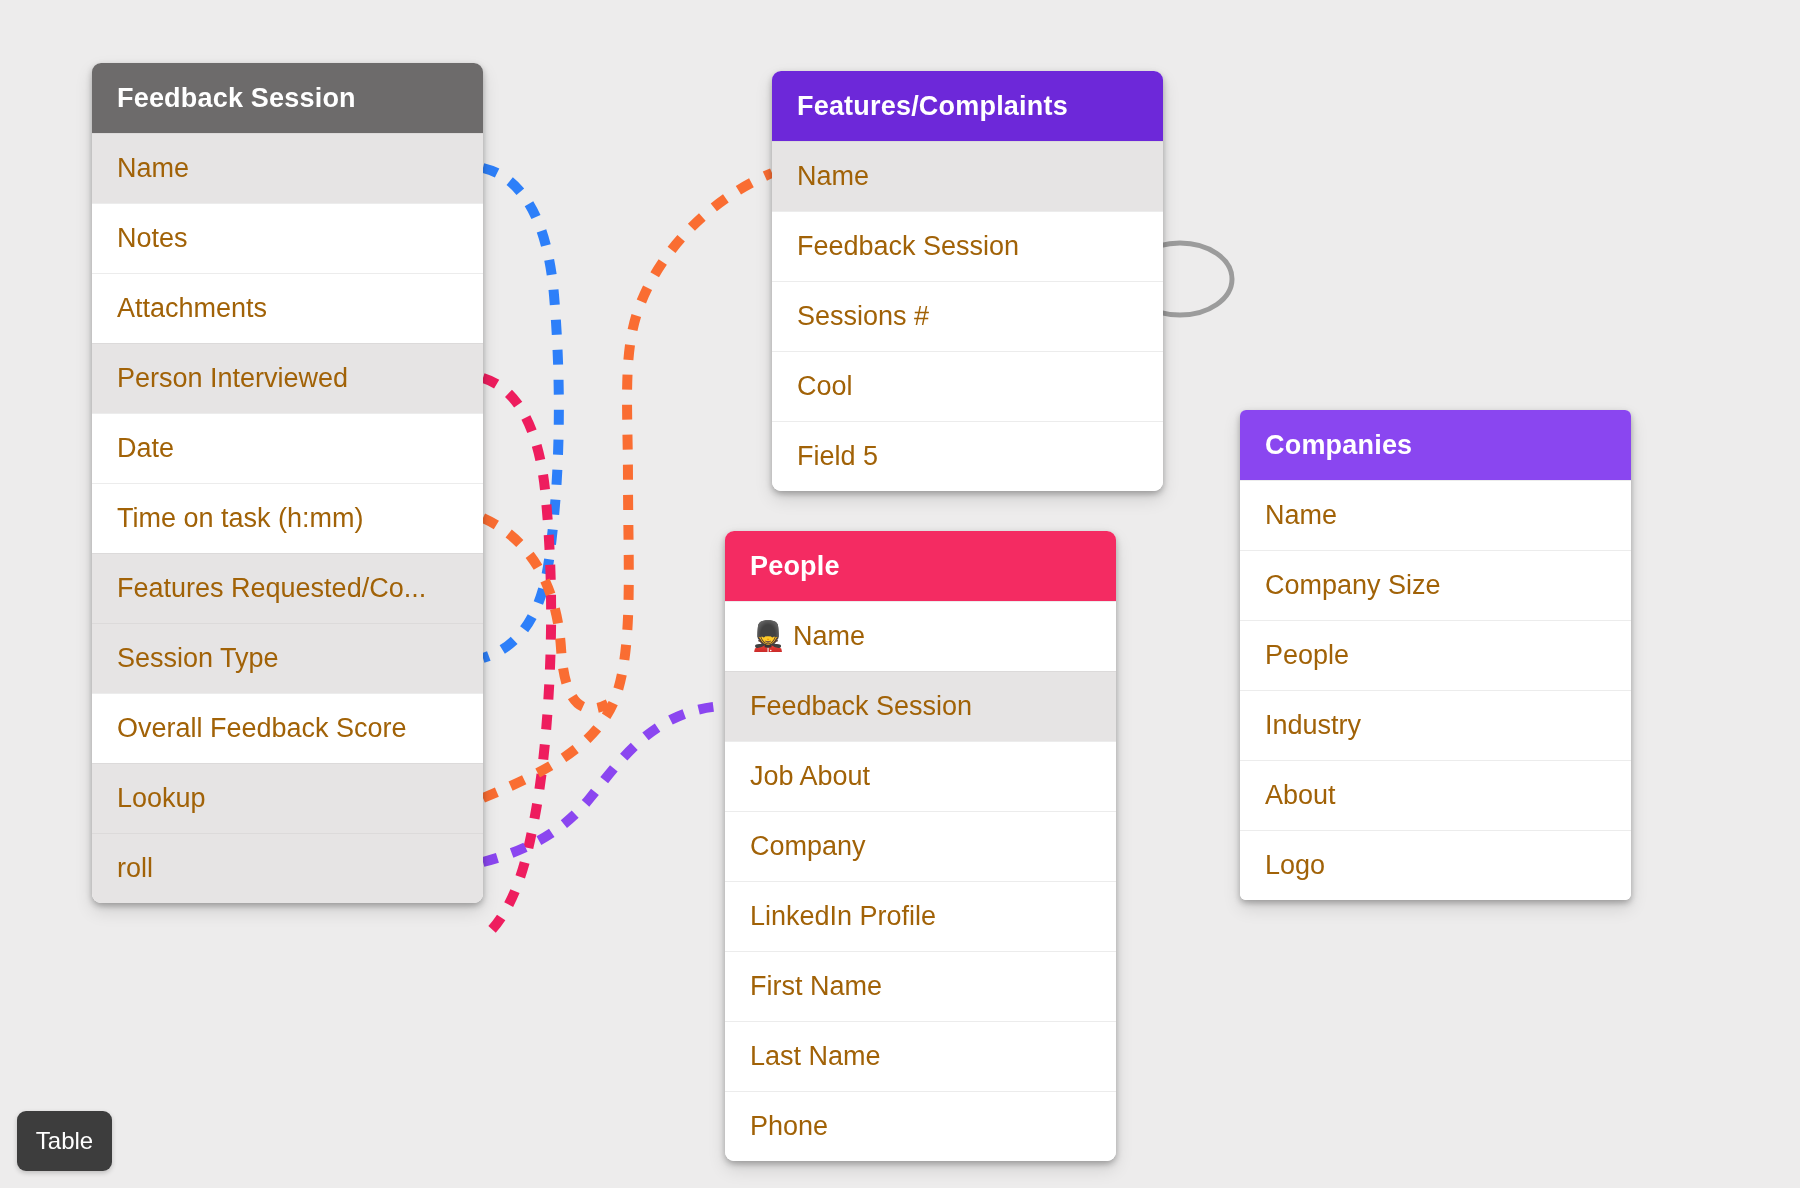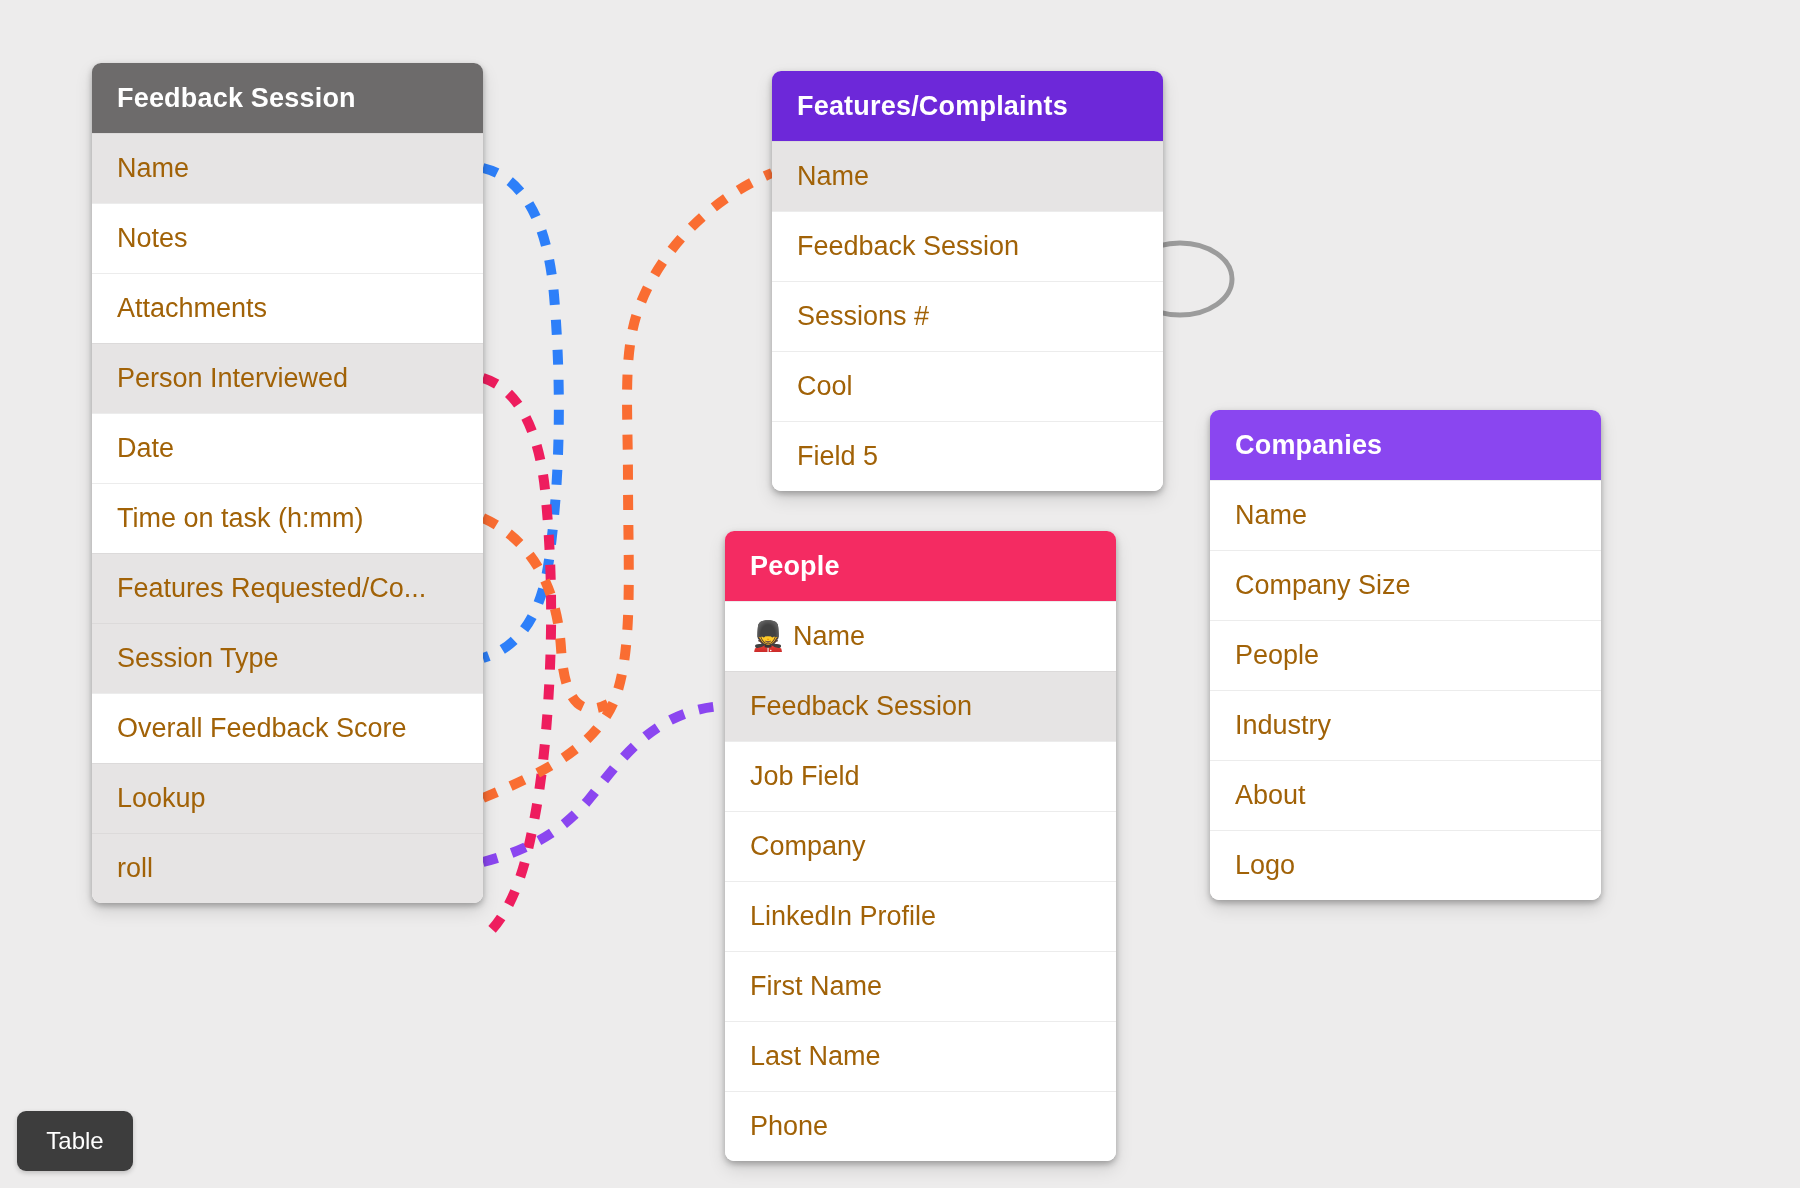--- a/index.html
+++ b/index.html
@@ -31,24 +31,24 @@
     border-top:1px solid #ececec;box-sizing:border-box;
   }
   .table-card .row:first-of-type{border-top:none;}
   .table-card .row.hl{background:#e6e4e4;border-top-color:#dcdada;}
   .table-card .row .field-icon{font-size:29px;margin-right:7px;line-height:1;}
 
   
   .pos-feedback-session{left:92px;top:63px;}
   .pos-features-complaints{left:772px;top:71px;}
   .pos-people{left:725px;top:531px;}
-  .pos-companies{left:1210px;top:410px;}
+  .pos-companies{left:1240px;top:410px;border-radius:6px;}
 
   #table-btn{
-    position:absolute;left:17px;top:1111px;width:116px;height:60px;z-index:3;
+    position:absolute;left:17px;top:1111px;width:95px;height:60px;z-index:3;
     background:#3d3d3d;color:#fff;border:none;border-radius:9px;
     font-family:"Liberation Sans", sans-serif;font-size:24px;
     display:flex;align-items:center;justify-content:center;cursor:pointer;
     box-shadow:0 2px 5px rgba(0,0,0,.2);
   }
 </style>
 </head>
 <body style="background: rgb(237, 236, 236);">
 
 <div id="canvas">
@@ -118,21 +118,21 @@
     <div class="table-card pos-people">
       <div class="hdr" style="background: rgb(244, 43, 98);">People</div>
       <div class="row">
         <span class="field-icon">💂</span>
         <span>Name</span>
       </div>
       <div class="row hl">
         <span>Feedback Session</span>
       </div>
       <div class="row">
-        <span>Job Field</span>
+        <span>Job About</span>
       </div>
       <div class="row">
         <span>Company</span>
       </div>
       <div class="row">
         <span>LinkedIn Profile</span>
       </div>
       <div class="row">
         <span>First Name</span>
       </div>

